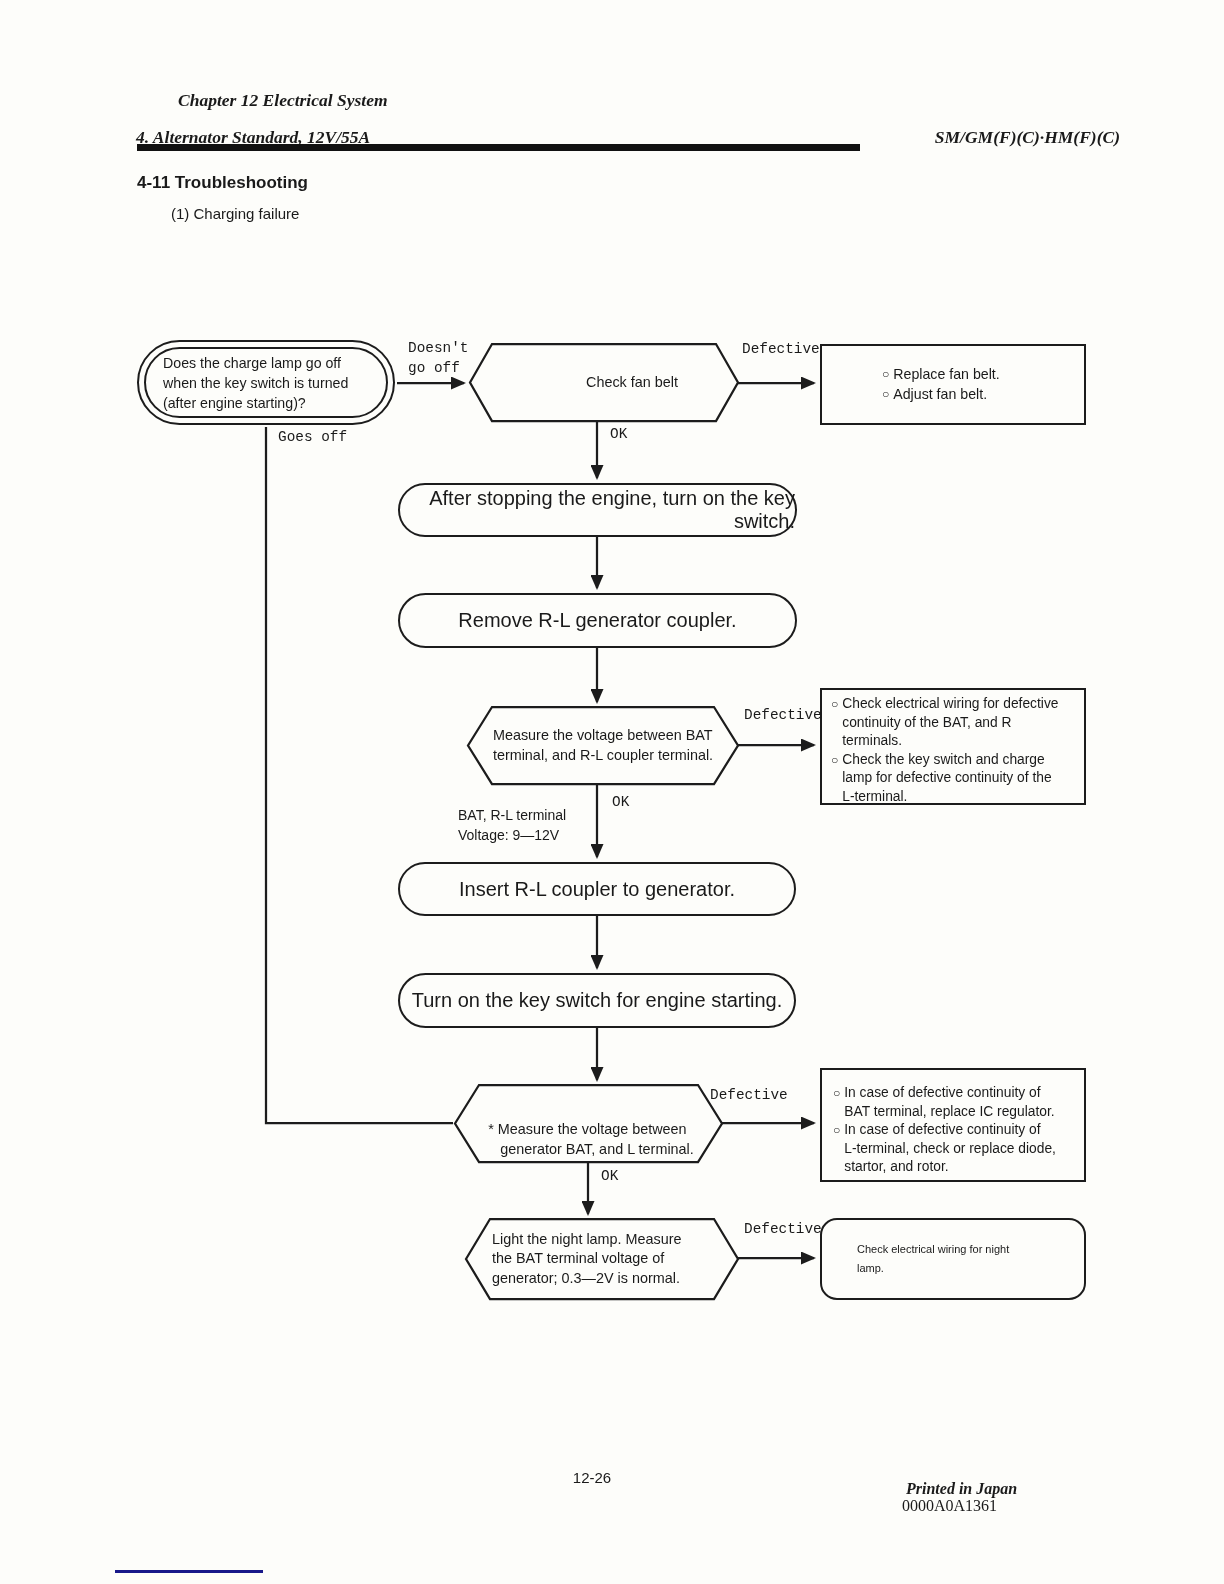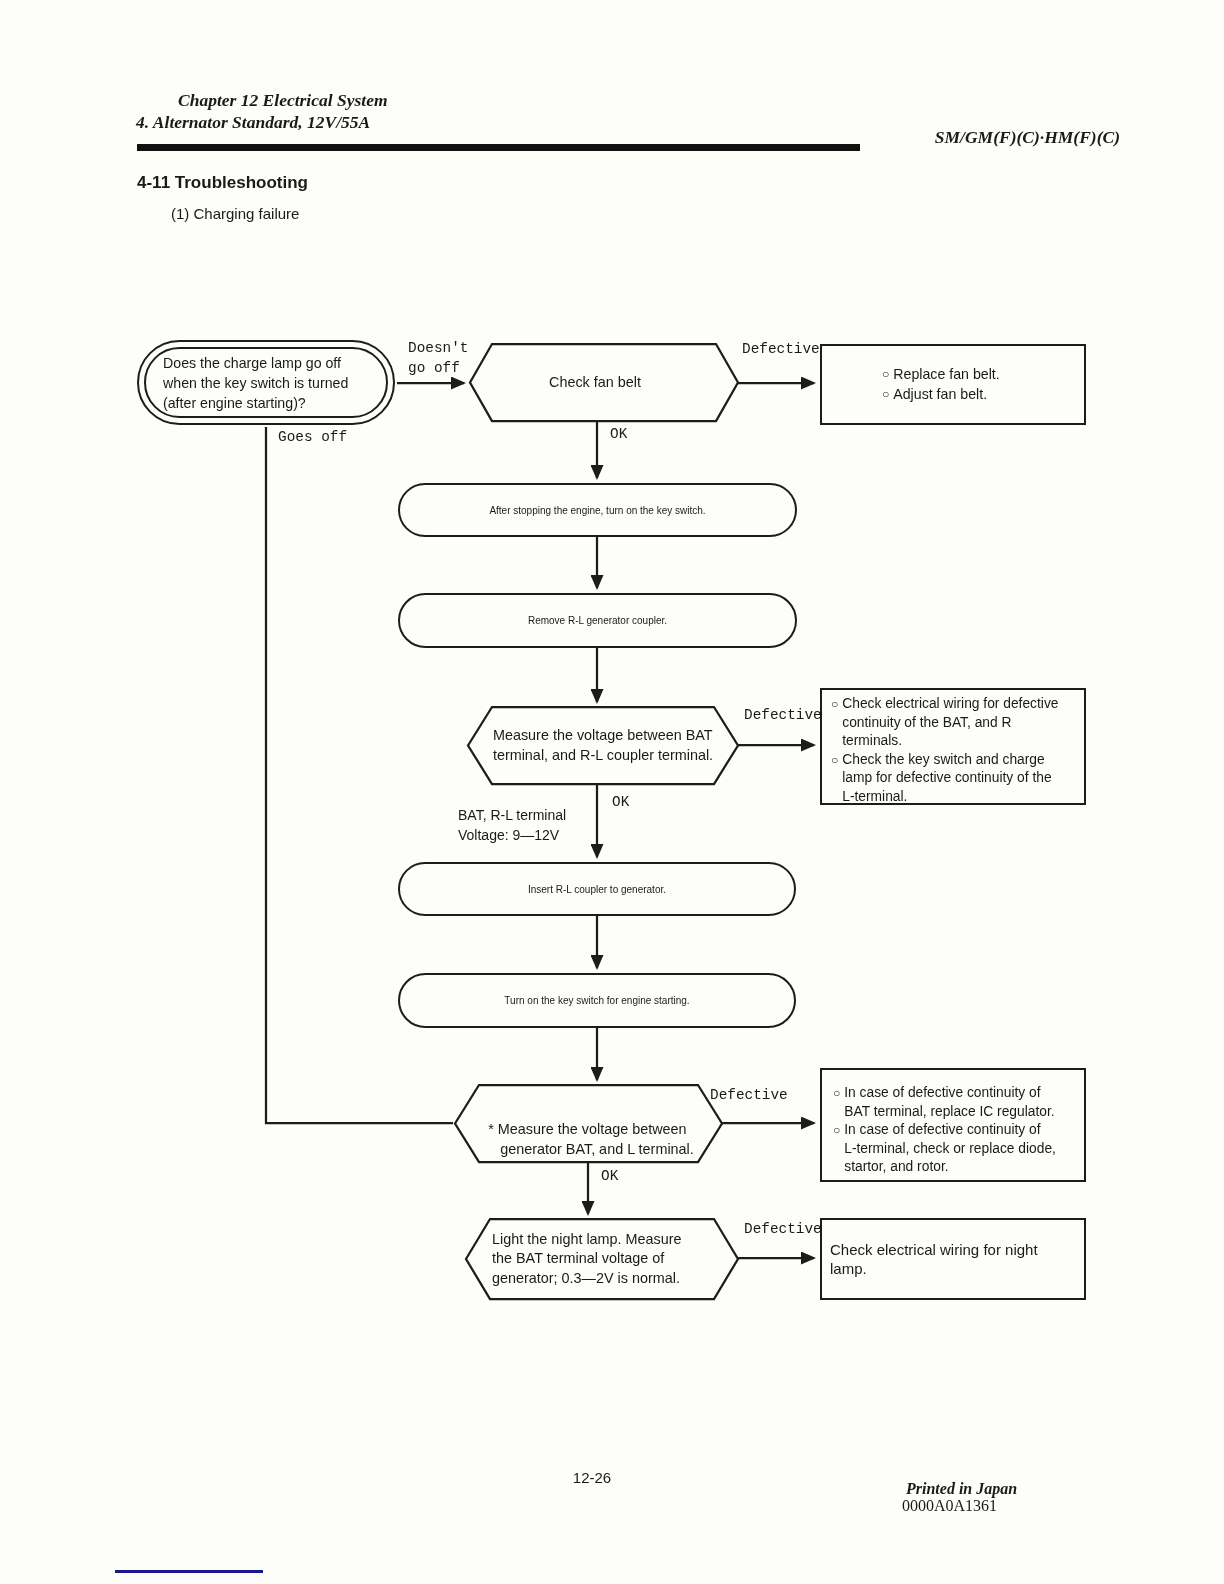--- a/index.html
+++ b/index.html
@@ -13,21 +13,21 @@
   .h-serif { font-family:"Liberation Serif", serif; font-style:italic; font-weight:bold; font-size:17.5px; white-space:nowrap; }
   .h-bar { background:#111; }
   .h-section { font-weight:bold; font-size:17px; }
   .h-sub { font-size:15px; }
   
   svg.wires { position:absolute; left:0; top:0; }
   
   .stadium {
     position:absolute; border:2.5px solid #1c1c1c; border-radius:30px;
     display:flex; align-items:center; justify-content:center;
-    font-size:10px; box-sizing:border-box; background:transparent; text-align:center;
+    font-size:20px; box-sizing:border-box; background:transparent; text-align:right;
   }
   .start-outer { position:absolute; border:2px solid #1c1c1c; border-radius:44px; box-sizing:border-box; }
   .start-inner {
     position:absolute; left:5px; top:5px; right:5px; bottom:5px;
     border:2px solid #1c1c1c; border-radius:38px; box-sizing:border-box;
     display:flex; flex-direction:column; justify-content:center;
     padding-left:17px; font-size:14.2px; line-height:20px; white-space:pre-line; text-align:left;
   }
   .hextext {
     position:absolute; display:flex; align-items:center; justify-content:center;
@@ -47,21 +47,21 @@
   .f-page { font-size:15px; text-align:center; }
   .f-serif { font-family:"Liberation Serif", serif; font-size:16px; white-space:nowrap; }
   .f-line { background:#19198a; }
 </style>
 </head>
 <body>
 
 <div class="page">
 
   <div class="abs h-serif" style="left:137px; top:90px;margin-left:41px;">Chapter 12 Electrical System</div>
-  <div class="abs h-serif" style="left:136px; top:112px;">4. Alternator Standard, 12V/55A</div>
+  <div class="abs h-serif" style="left:136px; top:127px;">4. Alternator Standard, 12V/55A</div>
   <div class="abs h-bar" style="left:137px; top:144px; width:723px; height:7px;"></div>
   <div class="abs h-serif" style="right:104px; top:127px;">SM/GM(F)(C)·HM(F)(C)</div>
   <div class="abs h-section" style="left:137px; top:173px;">4-11 Troubleshooting</div>
   <div class="abs h-sub" style="left:140px; top:205px;margin-left:31px;">(1) Charging failure</div>
 
   <svg class="wires" width="1224" height="1584" viewBox="0 0 1224 1584">
     <defs>
       <marker id="arw" markerUnits="userSpaceOnUse" markerWidth="15" markerHeight="13" refX="13" refY="6.5" orient="auto">
         <path d="M0,0 L15,6.5 L0,13 Z" fill="#1c1c1c"></path>
       </marker>
@@ -91,21 +91,21 @@
       <polygon points="466,1259 490,1219 714,1219 738,1259 714,1299 490,1299"></polygon>
     </g>
   </svg>
 
   <div class="start-outer" style="left:137px; top:340px; width:258px; height:85px;">
     <div class="start-inner">Does the charge lamp go off
 when the key switch is turned
 (after engine starting)?</div>
   </div>
 
-  <div class="hextext" style="left:481px; top:344px; width:228px; height:77px;">Check fan belt</div>
+  <div class="hextext" style="left:518px; top:344px; width:228px; height:77px;">Check fan belt</div>
   <div class="hextext" style="left:468px; top:707px; width:270px; height:77px;">Measure the voltage between BAT
 terminal, and R-L coupler terminal.</div>
   <div class="hextext hang" style="left:460px; top:1085px; width:262px; height:77px;margin-top:16px;">* Measure the voltage between
 generator BAT, and L terminal.</div>
   <div class="hextext" style="left:466px; top:1219px; width:264px; height:80px; justify-content:flex-start; padding-left:26px;">Light the night lamp. Measure
 the BAT terminal voltage of
 generator; 0.3—2V is normal.</div>
 
   <div class="stadium" style="left:398px; top:483px; width:399px; height:54px;">After stopping the engine, turn on the key switch.</div>
   <div class="stadium" style="left:398px; top:593px; width:399px; height:55px;">Remove R-L generator coupler.</div>
@@ -145,21 +145,21 @@
 BAT terminal, replace IC regulator.</span>
     </div>
     <div class="bi">
       <span class="dot">○</span>
       <span class="txt">In case of defective continuity of
 L-terminal, check or replace diode,
 startor, and rotor.</span>
     </div>
   </div>
 
-  <div class="rbox" style="left:820px; top:1218px; width:266px; height:82px; justify-content:center; padding-left:8px; font-size:15px; line-height:19.5px; white-space:pre-line;">Check electrical wiring for night
+  <div class="rbox" style="left:820px; top:1218px; width:266px; height:82px; justify-content:center; padding-left:35px; font-size:11px; line-height:19.5px; white-space:pre-line;border-radius:17px;">Check electrical wiring for night
 lamp.</div>
 
   <div class="lbl" style="left:408px; top:339px;">Doesn't
 go off</div>
   <div class="lbl" style="left:278px; top:428px;">Goes off</div>
   <div class="lbl" style="left:742px; top:340px;">Defective</div>
   <div class="lbl" style="left:610px; top:425px;">OK</div>
   <div class="lbl" style="left:744px; top:706px;">Defective</div>
   <div class="lbl" style="left:612px; top:793px;">OK</div>
   <div class="lbl" style="left:710px; top:1086px;">Defective</div>

